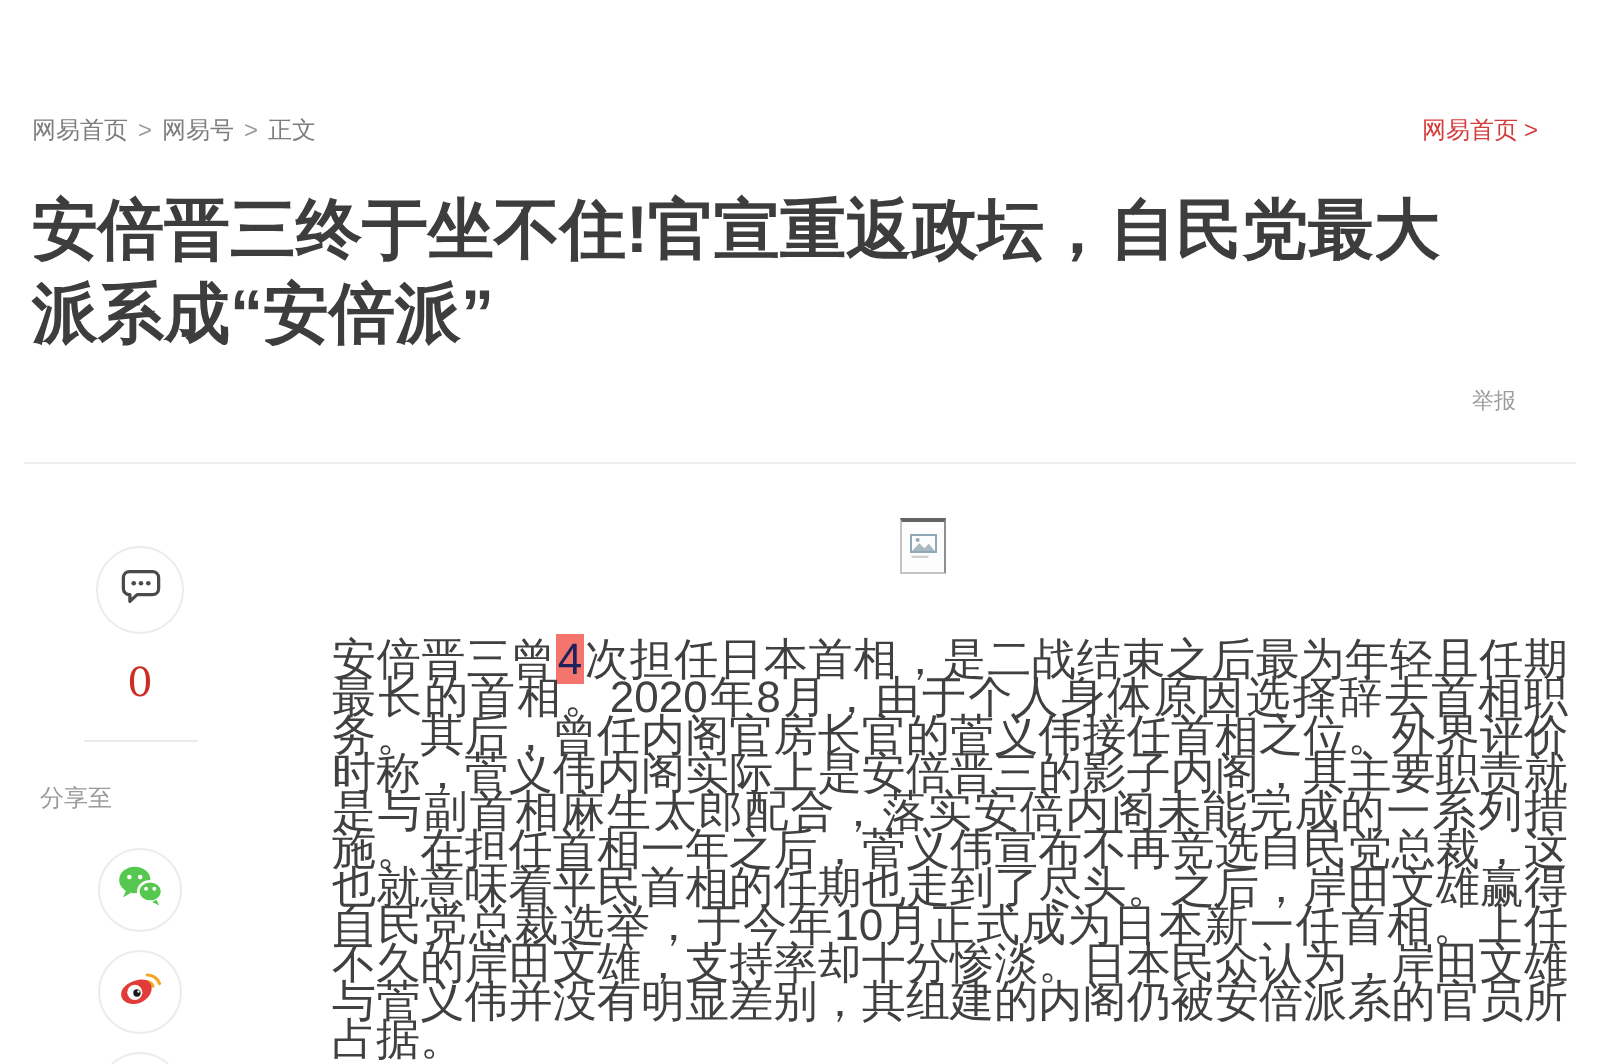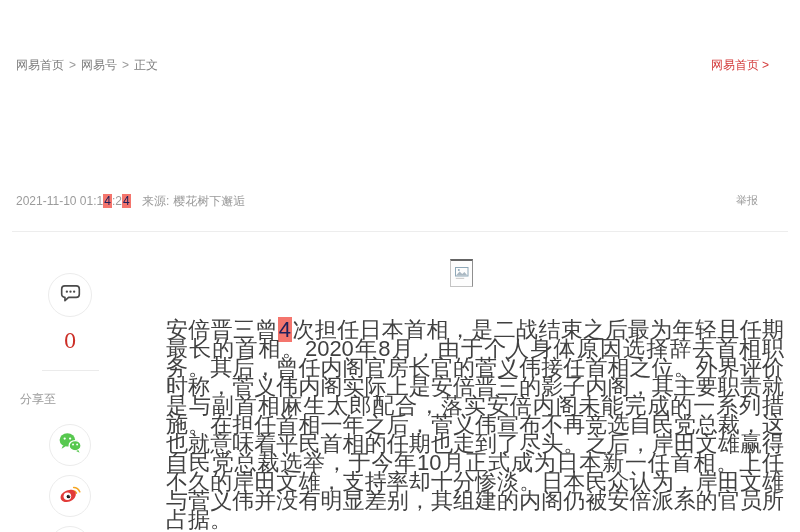--- a/index.html
+++ b/index.html
@@ -61,24 +61,21 @@
 </head>
 <body>
 
 <div class="page">
 
   <nav class="breadcrumb">
     <a>网易首页</a><span class="sep">&gt;</span><a>网易号</a><span class="sep">&gt;</span><span>正文</span>
   </nav>
   <a class="apply"><span>网易首页</span><span class="apply-arrow">&gt;</span></a>
 
-  <div class="meta">
-    <span class="time"><span>2021-11-10 01:1</span><span class="hl">4</span><span>:2</span><span class="hl">4</span></span>
-    <span class="src"><span>来源:</span><a class="src-name">樱花树下邂逅</a></span>
-  </div>
+  <h1 class="title">安倍晋三终于坐不住!官宣重返政坛，自民党最大派系成“安倍派”</h1>
   <a class="report">举报</a>
   <div class="head-divider"></div>
 
   <aside class="rail">
     <a class="circle comment">
       <span>
         <svg width="23" height="22" viewBox="0 0 24 22">
           <path d="M6 3.5 H18 C19.8 3.5 21.2 4.9 21.2 6.7 V12.3 C21.2 14.1 19.8 15.5 18 15.5 H10 L6.2 19 V15.5 H6 C4.2 15.5 2.8 14.1 2.8 12.3 V6.7 C2.8 4.9 4.2 3.5 6 3.5 Z" fill="none" stroke="#4a4a4a" stroke-width="1.7" stroke-linejoin="round"></path>
           <circle cx="8.2" cy="9.6" r="1.2" fill="#4a4a4a"></circle>
           <circle cx="12" cy="9.6" r="1.2" fill="#4a4a4a"></circle>

